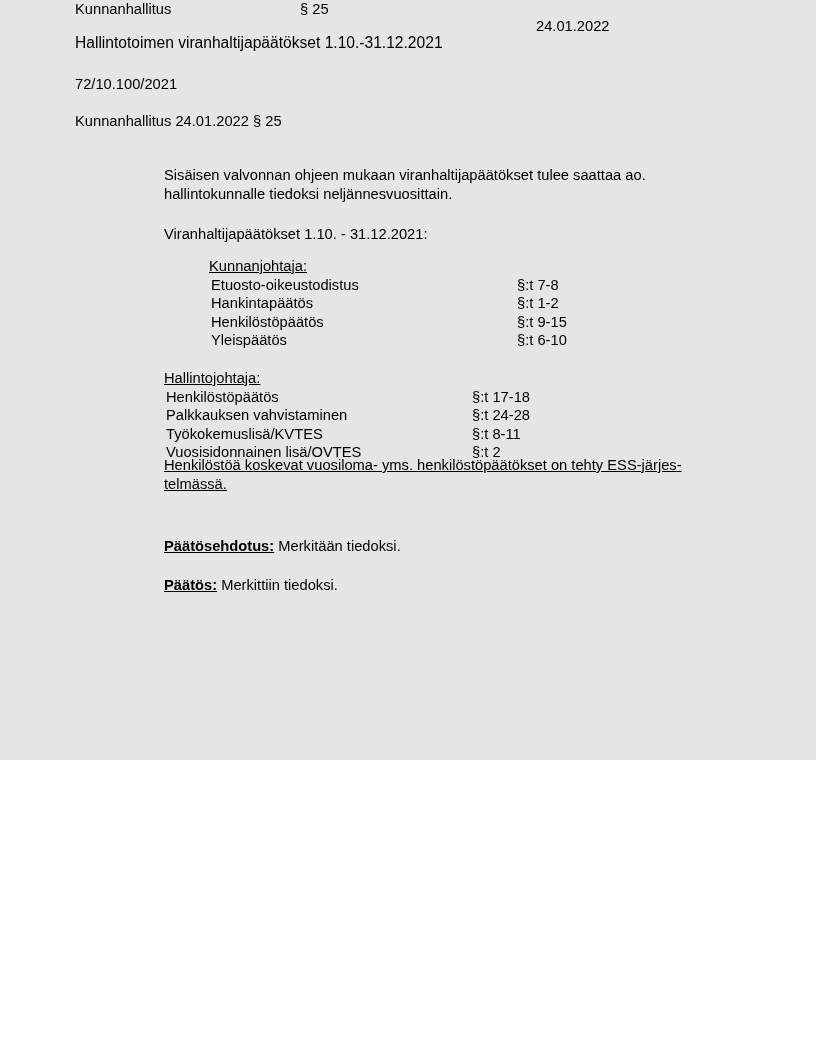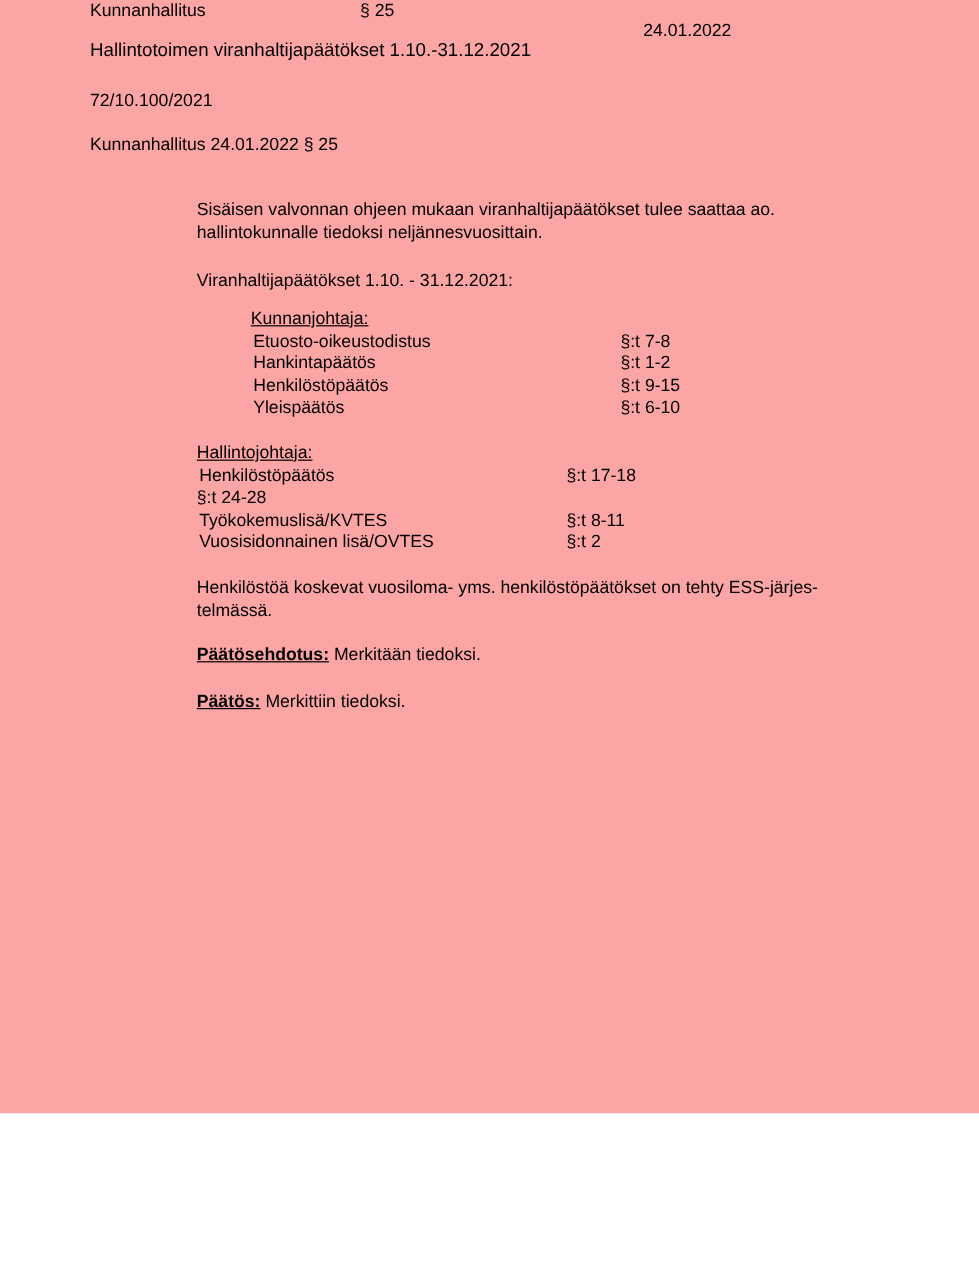--- a/index.html
+++ b/index.html
@@ -3,22 +3,22 @@
 <meta charset="utf-8">
 <style>
   html, body {
     margin: 0;
     padding: 0;
     background: #ffffff;
   }
   .page {
     position: relative;
     width: 816px;
-    height: 928px;
-    background: #fca5a5;
+    height: 760px;
+    background: #e5e5e5;
     color: #000000;
     font-family: "Liberation Sans", "DejaVu Sans", sans-serif;
     font-size: 14.7px;
     line-height: 18.6px;
     overflow: hidden;
   }
   .abs { position: absolute; }
 
   
   .hdr-committee { left: 75px;  top: 0px; }
@@ -34,21 +34,21 @@
   }
   .case-number  { left: 75px; top: 75px; }
   .meeting-ref  { left: 75px; top: 112px; }
 
   
   .indent { left: 164px; }
   .intro   { top: 166px; width: 572px; }
   .period  { top: 225px; }
   .section-1 { top: 257px; margin-left: 45px; }
   .section-2 { top: 369px; }
-  .note      { top: 481px; width: 580px; }
+  .note      { top: 456px; width: 580px; text-decoration: underline; }
   .proposal  { top: 537px; }
   .decision  { top: 576px; }
 
   .line { display: block; }
 
   .sec-heading {
     text-decoration: underline;
   }
   .sec-rows { }
   .row { display: flex; }
@@ -109,20 +109,21 @@
   </div>
 
   <div class="abs indent section-2">
     <div class="sec-heading">Hallintojohtaja:</div>
     <div class="sec-rows">
       <div class="row">
         <span class="row-label">Henkilöstöpäätös</span>
         <span class="row-value">§:t 17-18</span>
       </div>
       <div class="row">
+        <span class="row-label">Palkkauksen vahvistaminen</span>
         <span class="row-value">§:t 24-28</span>
       </div>
       <div class="row">
         <span class="row-label">Työkokemuslisä/KVTES</span>
         <span class="row-value">§:t 8-11</span>
       </div>
       <div class="row">
         <span class="row-label">Vuosisidonnainen lisä/OVTES</span>
         <span class="row-value">§:t 2</span>
       </div>

